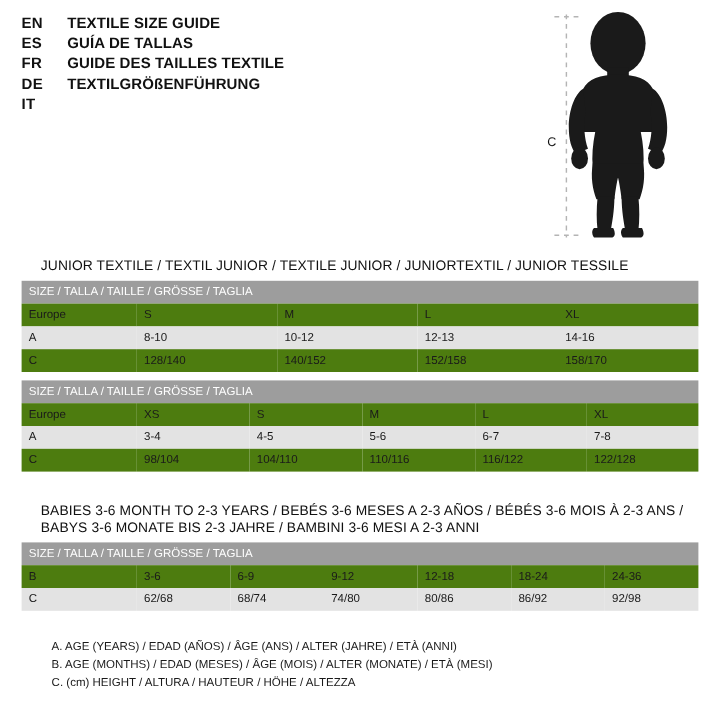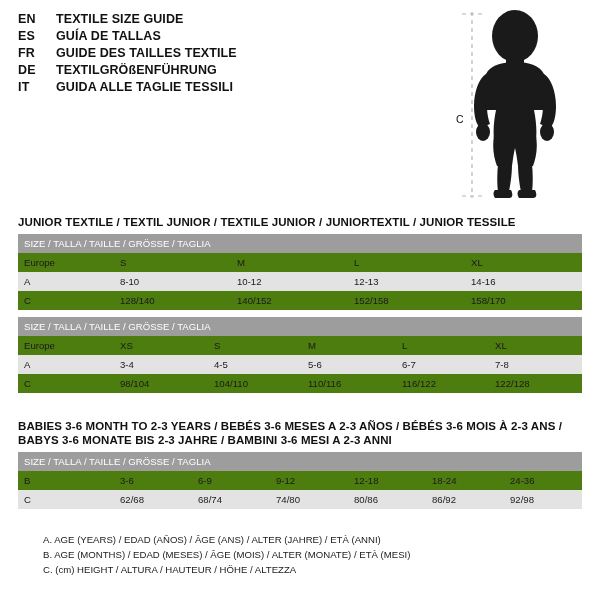--- a/index.html
+++ b/index.html
@@ -68,25 +68,26 @@
   }
 
   
   .section {
     position: absolute;
     left: 18px;
     width: 564px;
   }
   .sec-title {
     font-size: 11.5px;
-    font-weight: bold;
+    font-weight: normal;
     color: #111;
     letter-spacing: 0.1px;
     line-height: 14px;
     margin-bottom: 5px;
+    margin-left: 16px;
   }
   table.size {
     border-collapse: collapse;
     width: 564px;
     table-layout: fixed;
   }
   table.size td {
     font-size: 9.6px;
     color: #1a1a1a;
     padding: 3px 0 3px 6px;
@@ -138,21 +139,20 @@
     <div class="hdr-row">
       <div class="hdr-lang">FR</div>
       <div class="hdr-text">GUIDE DES TAILLES TEXTILE</div>
     </div>
     <div class="hdr-row">
       <div class="hdr-lang">DE</div>
       <div class="hdr-text">TEXTILGRÖßENFÜHRUNG</div>
     </div>
     <div class="hdr-row">
       <div class="hdr-lang">IT</div>
-      <div class="hdr-text">GUIDA ALLE TAGLIE TESSILI</div>
     </div>
   </div>
 
   <div class="figure-area">
     <svg width="150" height="195" viewBox="0 0 150 195">
 
       <line x1="32" y1="4" x2="32" y2="190" stroke="#b4b4b4" stroke-width="1.2" stroke-dasharray="4,4"></line>
 
       <line x1="22" y1="6" x2="42" y2="6" stroke="#b4b4b4" stroke-width="1.2" stroke-dasharray="4,4"></line>
 

